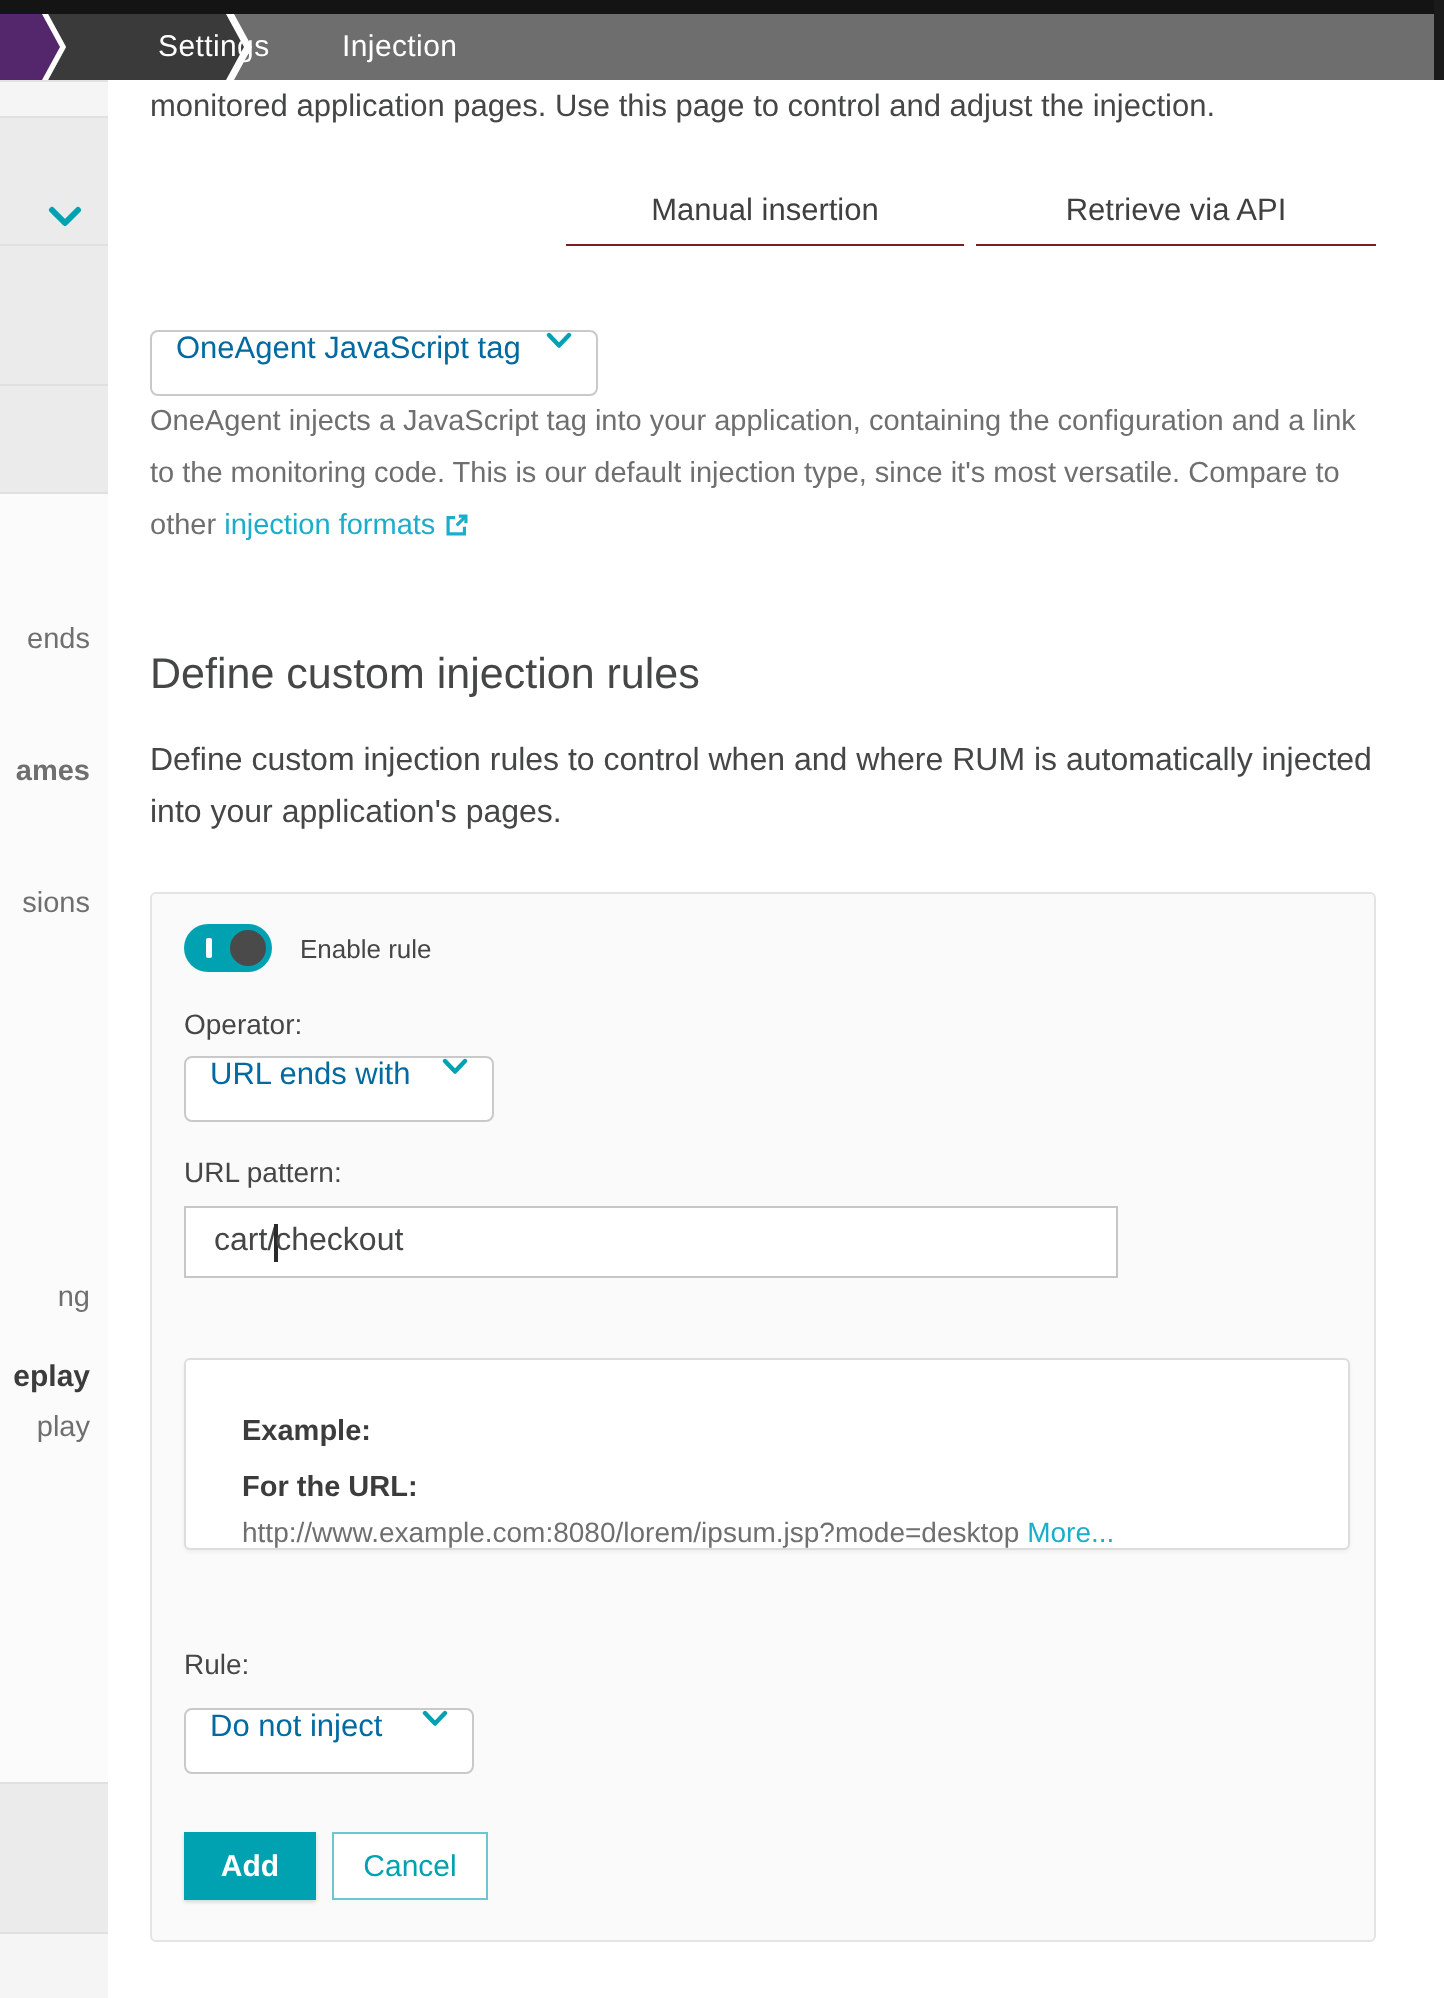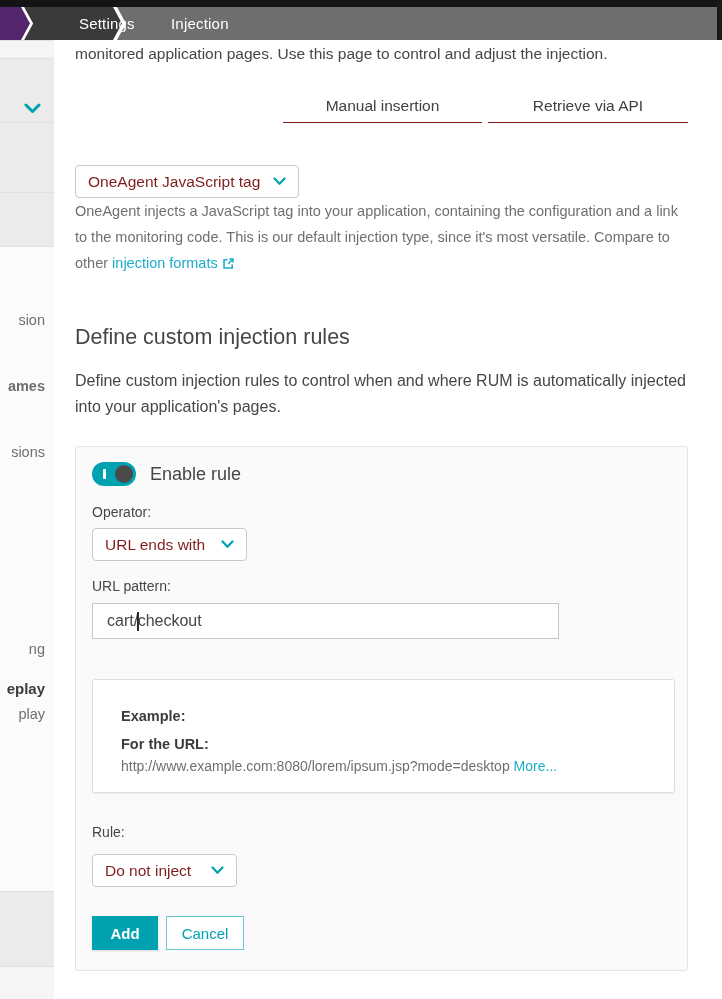--- a/index.html
+++ b/index.html
@@ -38,47 +38,47 @@
   
   .intro { position:absolute; left:75px; top:45px; width:620px; font-size:15.5px; color:#454646; }
 
   .tab { position:absolute; top:90px; height:33px; display:flex; align-items:center; justify-content:center; font-size:15.5px; cursor:pointer; }
   .tab-active { left:75px; width:202px; background:#00a2b2; color:#fff; font-weight:700; }
   .tab-plain { color:#404040; border-bottom:1px solid #7f1d1d; }
   .tab-manual { left:283px; width:199px; }
   .tab-retrieve { left:488px; width:200px; }
 
   .step-label { position:absolute; left:75px; top:139px; font-size:13px; color:#454646;margin-top:40px; }
-  .select-box { position:absolute; background:#fff; border:1px solid #c9c9c9; border-radius:4px; display:flex; align-items:center; padding:0 12px; font-size:15.5px; color:#7f1d1d; cursor:pointer; }
+  .select-box { position:absolute; background:#fff; border:1px solid #c9c9c9; border-radius:4px; display:flex; padding:0 12px; font-size:15.5px; color:#0369a1; cursor:pointer; }
   .format-select { left:75px; top:165px; width:224px; height:33px; }
   .select-box .chev { margin-left:auto; width:13px; height:9px; flex:none; }
 
   .format-desc { position:absolute; left:75px; top:199px; width:614px; font-size:14.5px; line-height:25.8px; color:#6f6f6f; }
   .inline-link { color:#1badc9; text-decoration:none; cursor:pointer; }
   .ext-icon { display:inline-block; width:13px; height:13px; vertical-align:-2px; margin-left:4px; }
 
   .rules-heading { position:absolute; left:75px; top:325px; font-size:21.5px; font-weight:500; color:#454646; }
   .rules-desc { position:absolute; left:75px; top:368px; width:612px; font-size:16px; line-height:26px; color:#454646; }
 
   .rule-card { position:absolute; left:75px; top:446px; width:613px; height:525px; background:#fafafa; border:1px solid #e4e4e4; border-radius:3px; }
 
   .toggle-row { position:absolute; left:16px; top:15px; display:flex; align-items:center; gap:14px; }
   .toggle { position:relative; width:44px; height:24px; background:#00a2b2; border-radius:12px; cursor:pointer; flex:none; }
   .toggle-bar { position:absolute; left:11px; top:7px; width:2.5px; height:10px; background:#fff; border-radius:1px; }
   .toggle-knob { position:absolute; right:3px; top:3px; width:18px; height:18px; background:#4a4a4a; border-radius:50%; }
-  .toggle-label { font-size:18px; color:#454646; }
+  .toggle-label { font-size:13px; color:#454646; }
 
   .field-label { position:absolute; left:16px; font-size:14px; color:#454646; }
   .lbl-operator { top:57px; }
   .operator-select { left:16px; top:81px; width:155px; height:33px; }
   .lbl-pattern { top:131px; }
   .pattern-input { position:absolute; left:16px; top:156px; width:467px; height:36px; background:#fff; border:1px solid #c6c6c6; border-radius:0; display:flex; align-items:center; padding:0 14px; font-size:16px; color:#454646; cursor:text; }
   .caret { display:inline-block; width:1.5px; height:19px; background:#2a2a2a; margin:0 -1px; vertical-align:-4px; }
 
-  .example-box { position:absolute; left:16px; top:232px; width:583px; height:114px; background:#fff; border:1px solid #ddd; border-radius:3px; box-shadow:0 1px 2px rgba(0,0,0,0.05); padding:28px 28px 0 28px; }
+  .example-box { position:absolute; left:16px; top:232px; width:583px; height:96px; background:#fff; border:1px solid #ddd; border-radius:3px; box-shadow:0 1px 2px rgba(0,0,0,0.05); padding:28px 28px 0 28px; }
   .example-title { font-size:14.5px; font-weight:700; color:#3c3c3c; }
   .example-subtitle { margin-top:12px; font-size:14.5px; font-weight:700; color:#3c3c3c; }
   .example-url { margin-top:6px; font-size:14px; color:#6f6f6f; }
   .more-link { color:#1badc9; cursor:pointer; }
 
   .lbl-rule { top:377px; }
   .rule-select { left:16px; top:407px; width:145px; height:33px; }
 
   .btn { position:absolute; top:469px; height:34px; border-radius:0; display:flex; align-items:center; justify-content:center; font-size:15px; cursor:pointer; }
   .btn-add { left:16px; width:66px; background:#00a2b2; color:#fff; font-weight:700; box-shadow:0 1px 2px rgba(0,0,0,0.15); }
@@ -110,21 +110,21 @@
       <svg class="side-chevron chev2" viewBox="0 0 17 11">
           <path d="M2 2 L8.5 8.5 L15 2" fill="none" stroke="#00a2b2" stroke-width="3" stroke-linecap="round" stroke-linejoin="round"></path>
         </svg>
     </div>
     <div class="side-band band3">
       <svg class="side-chevron chev3" viewBox="0 0 17 11">
           <path d="M2 9 L8.5 2.5 L15 9" fill="none" stroke="#00a2b2" stroke-width="3" stroke-linecap="round" stroke-linejoin="round"></path>
         </svg>
     </div>
     <div class="side-white"></div>
-    <span class="side-frag frag1">sion</span>
+    <span class="side-frag frag1">ends</span>
     <span class="side-frag frag2">ames</span>
     <span class="side-frag frag3">sions</span>
     <span class="side-frag frag4">ng</span>
     <span class="side-frag frag5">eplay</span>
     <span class="side-frag frag6">play</span>
     <div class="side-band band-bottom">
       
     </div>
   </div>
 

